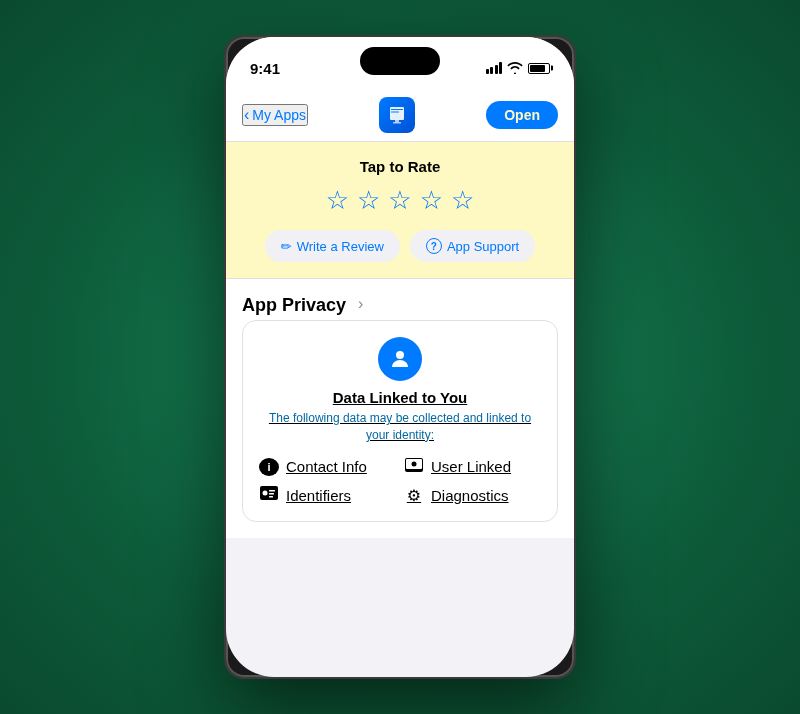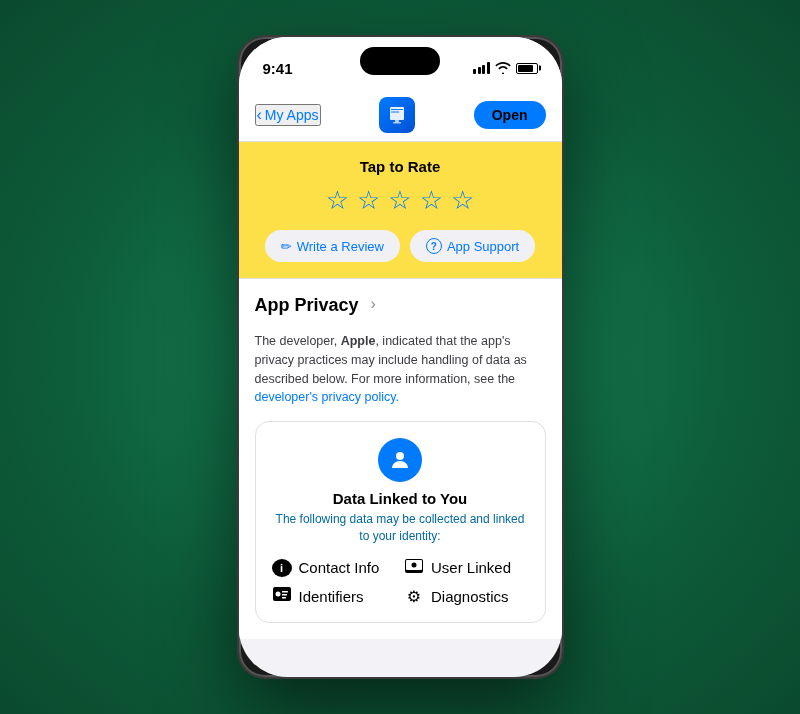--- a/index.html
+++ b/index.html
@@ -7,24 +7,24 @@
       width: 800px;
       height: 714px;
       background: radial-gradient(ellipse at center, #1a8c5c 0%, #0d5c3a 60%, #0a4a2e 100%);
       display: flex;
       align-items: center;
       justify-content: center;
       font-family: -apple-system, BlinkMacSystemFont, 'Helvetica Neue', Arial, sans-serif;
       overflow: hidden;
     }
     .phone-frame {
-      width: 323px;
+      width: 348px;
       height: 640px;
       background: #1a1a1a;
-      border-radius: 26px;
+      border-radius: 18px;
       position: relative;
       box-shadow:
         0 0 0 2px #3a3a3a,
         0 30px 80px rgba(0,0,0,0.6),
         inset 0 0 0 2px #555;
       overflow: hidden;
     }
     
     .phone-frame::before {
       content: '';
@@ -148,30 +148,30 @@
       background: linear-gradient(135deg, #007aff, #0051d5);
       border-radius: 8px;
       display: flex;
       align-items: center;
       justify-content: center;
       color: white;
       font-size: 20px;
     }
     .open-btn {
       background: #007aff;
-      color: #000000;
+      color: #fef9c3;
       border: none;
       border-radius: 20px;
       padding: 6px 18px;
       font-size: 14px;
       font-weight: 600;
     }
     
     .rating-section {
-      background: #fde047;
+      background: #fef9c3;
       padding: 16px;
       text-align: center;
       border-bottom: 0.5px solid #e0e0e0;
     }
     .tap-to-rate {
       font-size: 15px;
       font-weight: 600;
       color: #000;
       margin-bottom: 10px;
     }
@@ -207,21 +207,21 @@
       background: #ffffff;
       padding: 16px;
     }
     .privacy-title {
       font-size: 18px;
       font-weight: 700;
       color: #000;
       display: flex;
       align-items: flex-start;
       gap: 12px;
-      margin-bottom: 16px;
+      margin-bottom: 4px;
     }
     .privacy-chevron {
       color: #8e8e93;
       font-size: 16px;
       font-weight: 400;
     }
     .privacy-text {
       font-size: 12.5px;
       color: #3c3c43;
       line-height: 1.5;
@@ -231,20 +231,21 @@
       color: #007aff;
       text-decoration: none;
     }
     
     .data-card {
       background: #ffffff;
       border-radius: 14px;
       border: 0.5px solid #e0e0e0;
       padding: 16px;
       margin: 0 0 0 0;
+      text-decoration: underline;
     }
     .data-card-header {
       text-align: center;
       margin-bottom: 12px;
     }
     .data-icon {
       width: 44px;
       height: 44px;
       background: #007aff;
       border-radius: 50%;
@@ -357,23 +358,20 @@
             <span>App Support</span>
           </button>
         </div>
       </div>
 
       <div class="privacy-section">
         <div class="privacy-title">
           <strong>App Privacy</strong>
           <span class="privacy-chevron">›</span>
         </div>
-        <div class="privacy-text">
-          <span>The developer, </span><strong>Apple</strong><span>, indicated that the app's privacy practices may include handling of data as described below. For more information, see the </span><a class="privacy-link" href="#">developer's privacy policy.</a>
-        </div>
 
         <div class="data-card">
           <div class="data-card-header">
             <div class="data-icon">
               <svg width="24" height="24" viewBox="0 0 24 24" fill="white">
                 <circle cx="12" cy="8" r="4"></circle>
                 <path d="M4 20c0-4 3.6-7 8-7s8 3 8 7" fill="white"></path>
               </svg>
             </div>
             <div class="data-title">Data Linked to You</div>

